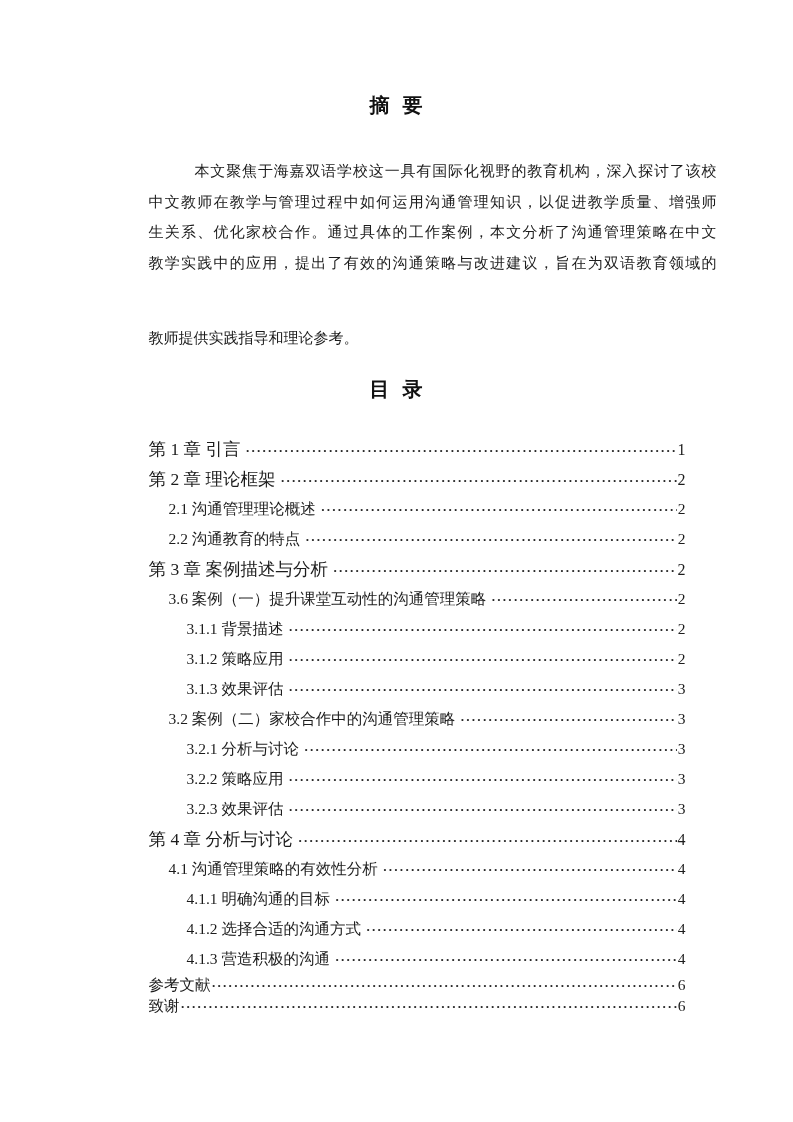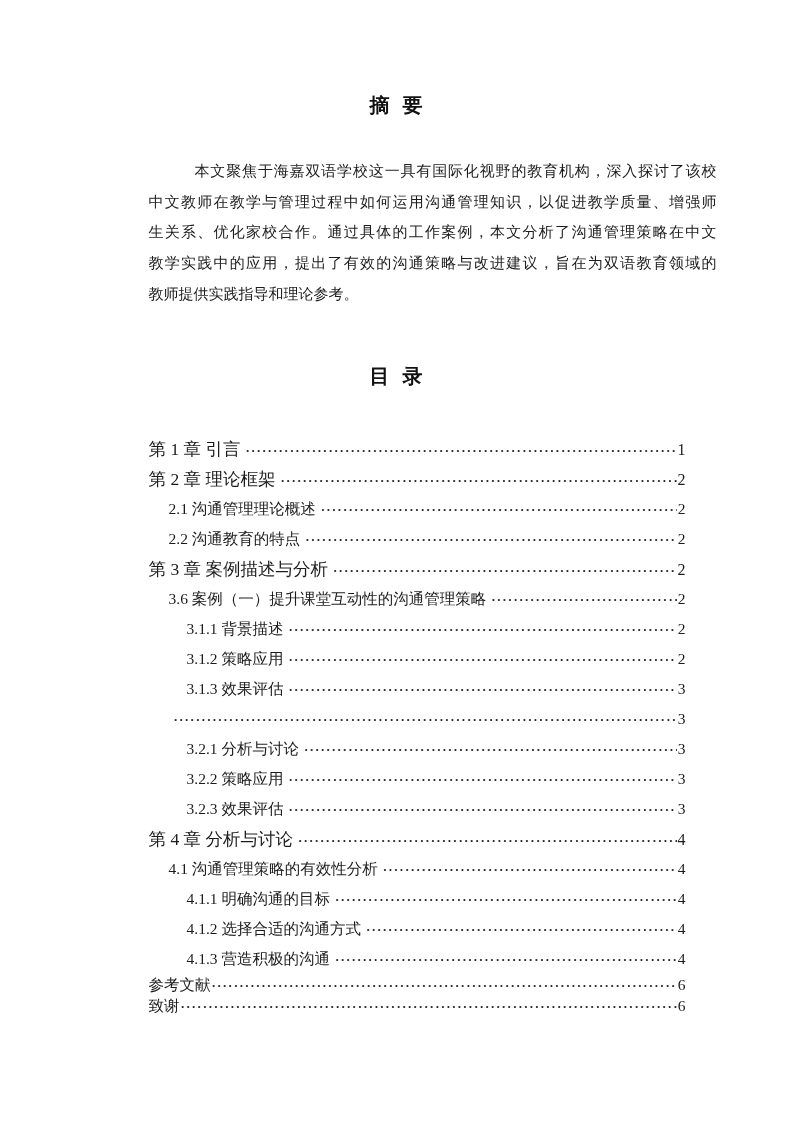--- a/index.html
+++ b/index.html
@@ -23,37 +23,37 @@
     width: 100%;
     text-align: center;
     font-weight: bold;
     font-size: 20px;
     line-height: 26px;
     white-space: pre;
     letter-spacing: 1px;
     color: #111111;
   }
   .abstract-title-pos { top: 92px; }
-  .toc-title-pos { top: 363px; }
+  .toc-title-pos { top: 376px; }
 
   .abstract {
     position: absolute;
     top: 140px;
     left: 102px;
     width: 568px;
     font-size: 15px;
     line-height: 30.7px;
     color: #1c1c1c;
   }
   .abs-line {
     text-align: justify;
     text-align-last: justify;
   }
   .abs-line.first { text-indent: 46px; margin-top: 16px; }
-  .abs-line.last { text-align-last: left; }
+  .abs-line.last { text-align-last: left; margin-top: 44px; }
 
   .toc-list {
     position: absolute;
     top: 434px;
     left: 102px;
     width: 537px;
   }
   .toc-row {
     display: flex;
     align-items: baseline;
@@ -160,20 +160,21 @@
       <span class="toc-label">3.1.2 策略应用</span>
       <span class="toc-leader"></span>
       <span class="toc-page">2</span>
     </div>
       <div class="toc-row level-l3">
       <span class="toc-label">3.1.3 效果评估</span>
       <span class="toc-leader"></span>
       <span class="toc-page">3</span>
     </div>
       <div class="toc-row level-l2">
+      <span class="toc-label">3.2 案例（二）家校合作中的沟通管理策略</span>
       <span class="toc-leader"></span>
       <span class="toc-page">3</span>
     </div>
       <div class="toc-row level-l3">
       <span class="toc-label">3.2.1 分析与讨论</span>
       <span class="toc-leader"></span>
       <span class="toc-page">3</span>
     </div>
       <div class="toc-row level-l3">
       <span class="toc-label">3.2.2 策略应用</span>

